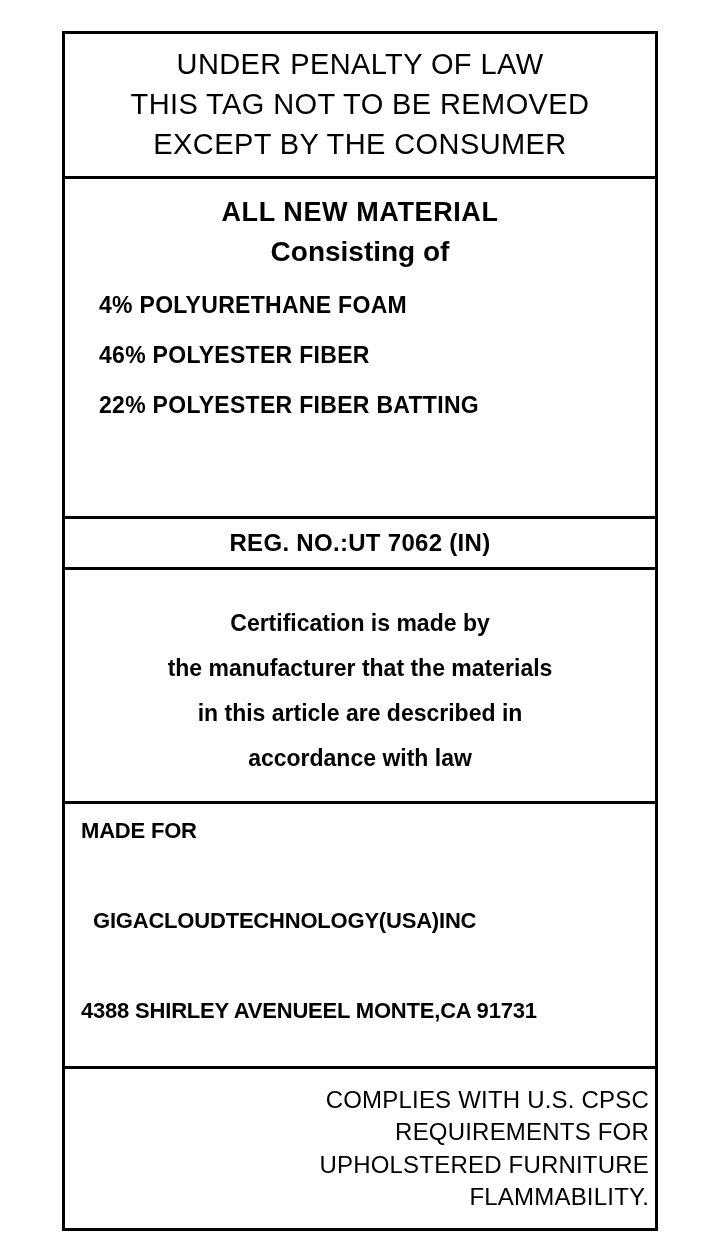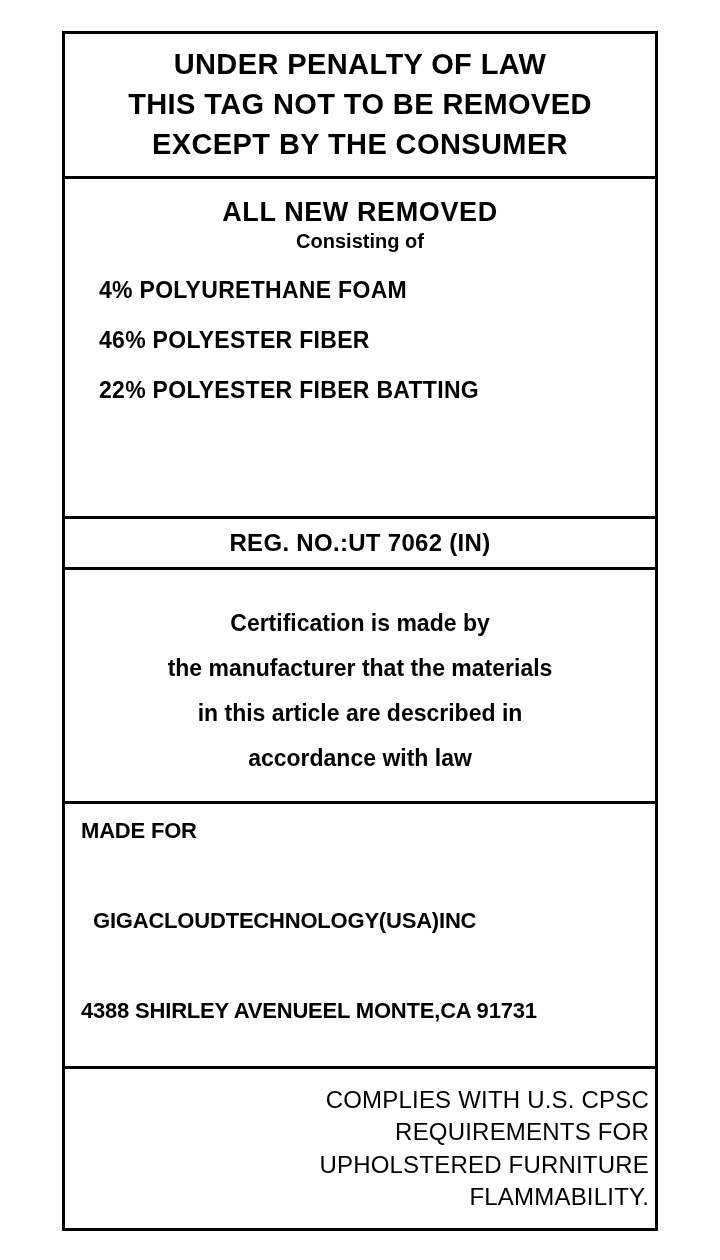--- a/index.html
+++ b/index.html
@@ -39,45 +39,45 @@
   .section:last-child {
     border-bottom: none;
   }
 
   
   .header {
     padding: 10px 6px 12px 6px;
   }
   .header .line {
     font-size: 29px;
-    font-weight: bold;
+    font-weight: normal;
     letter-spacing: 0.4px;
     line-height: 1.38;
     text-align: center;
     white-space: nowrap;
   }
 
   
   .materials {
     padding: 12px 6px 18px 6px;
     align-items: center;
     justify-content: flex-start;
   }
   .materials .title {
     font-size: 27px;
     font-weight: bold;
     letter-spacing: 0.6px;
     text-align: center;
     margin-top: 6px;
   }
   .materials .subtitle {
-    font-size: 20px;
-    font-weight: bold;
-    text-align: center;
-    margin-top: 2px;
+    font-size: 28px;
+    font-weight: bold;
+    text-align: center;
+    margin-top: 8px;
   }
   .materials .list {
     margin-top: 24px;
     width: 100%;
     padding-left: 28px;
     box-sizing: border-box;
   }
   .materials .item {
     font-size: 23px;
     font-weight: bold;
@@ -156,21 +156,21 @@
 
 <div class="tag">
 
   <div class="section header" style="flex: 0 0 137px;">
     <div class="line">UNDER PENALTY OF LAW</div>
     <div class="line">THIS TAG NOT TO BE REMOVED</div>
     <div class="line">EXCEPT BY THE CONSUMER</div>
   </div>
 
   <div class="section materials" style="flex: 0 0 340px;">
-    <div class="title">ALL NEW REMOVED</div>
+    <div class="title">ALL NEW MATERIAL</div>
     <div class="subtitle">Consisting of</div>
     <div class="list">
       <div class="item">4% POLYURETHANE FOAM</div>
       <div class="item">46% POLYESTER FIBER</div>
       <div class="item">22% POLYESTER FIBER BATTING</div>
     </div>
   </div>
 
   <div class="section regno" style="flex: 0 0 50px;">
     <div class="text">REG. NO.:UT 7062 (IN)</div>

